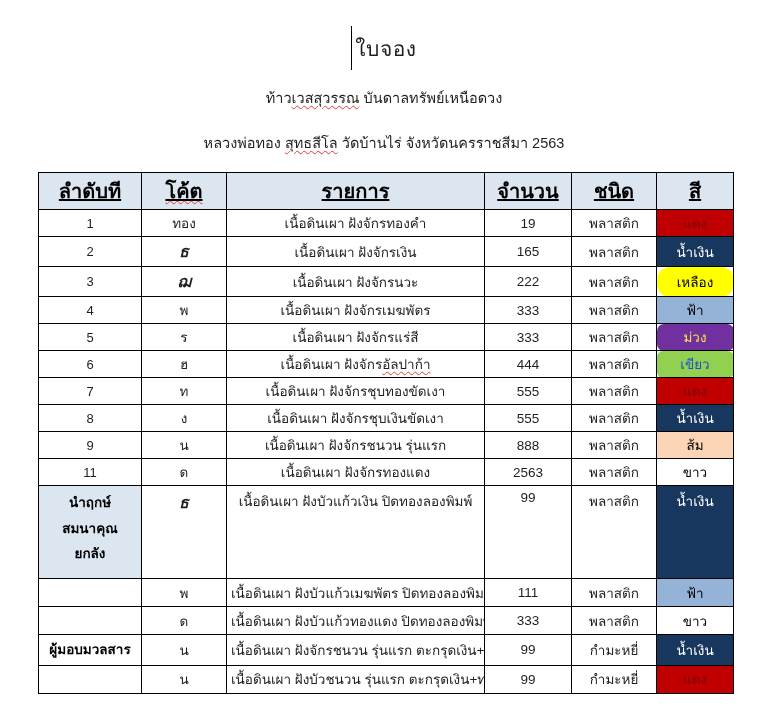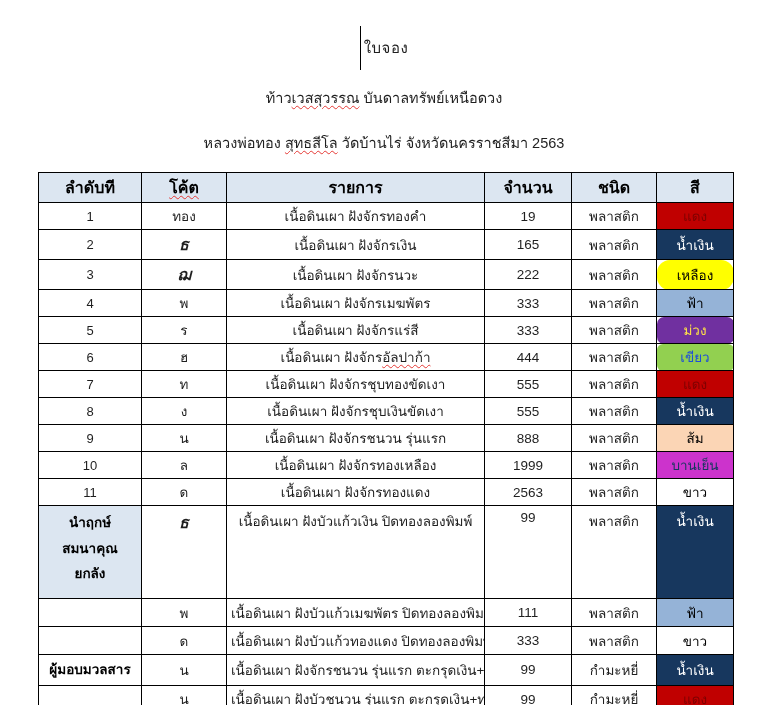--- a/index.html
+++ b/index.html
@@ -2,41 +2,41 @@
 <html><head>
 <meta charset="utf-8">
 <style>
   html,body{margin:0;padding:0;}
   body{
     width:768px;height:705px;background:#ffffff;position:relative;overflow:hidden;
     font-family:"Liberation Sans", sans-serif;color:#1f1f1f;
   }
   .title-wrap{display:flex;justify-content:center;align-items:center;padding-top:26px;height:44px;}
   .caret{width:1px;height:44px;background:#000;margin-right:3px;}
-  .doc-title{font-size:15px;letter-spacing:.5px;}
+  .doc-title{font-size:21px;letter-spacing:.5px;}
   .subtitle{text-align:center;font-size:14.5px;margin-top:0;}
   .sub1{margin-top:16px;}
   .sub2{margin-top:22px;}
   .sp{
     text-decoration-line:underline;
     text-decoration-style:wavy;
     text-decoration-color:#e53935;
     text-decoration-thickness:1px;
     text-underline-offset:2px;
   }
   table.booking{
     border-collapse:collapse;table-layout:fixed;
     margin:18px 0 0 38px;width:695px;font-size:13.5px;
   }
   table.booking td,table.booking th{
     border:1px solid #000;text-align:center;vertical-align:middle;
     padding:2px 4px;overflow:hidden;white-space:nowrap;
   }
   table.booking th{
-    background:#DCE6F1;font-weight:bold;height:25px;font-size:16px;color:#000;
+    background:#DCE6F1;font-weight:bold;height:25px;font-size:20px;color:#000;text-decoration:underline;
   }
   table.booking td{height:20px;}
   td.c-item{text-align:left;padding-left:6px;}
   td.c-no{font-size:13px;}
   td.lbl{font-weight:bold;font-size:13.5px;color:#000;white-space:normal;}
   td.lbl div{line-height:1.9;}
   td.c-code.fancy{font-family:"Liberation Serif", serif;font-style:italic;font-weight:bold;font-size:16px;}
   td.c-color{font-weight:normal;}
   tr.tall td{height:86px;vertical-align:top;padding-top:4px;}
   tr.r-mid td{height:23px;}
@@ -139,28 +139,20 @@
       </tr>
       <tr>
         <td class="c-no">9</td>
         <td class="c-code">น</td>
         <td class="c-item">เนื้อดินเผา ฝังจักรชนวน รุ่นแรก</td>
         <td>888</td>
         <td>พลาสติก</td>
         <td class="c-color" style="background: rgb(251, 213, 181); color: rgb(0, 0, 0);">ส้ม</td>
       </tr>
       <tr>
-        <td class="c-no">10</td>
-        <td class="c-code">ล</td>
-        <td class="c-item">เนื้อดินเผา ฝังจักรทองเหลือง</td>
-        <td>1999</td>
-        <td>พลาสติก</td>
-        <td class="c-color" style="background: rgb(204, 51, 204); color: rgb(23, 55, 94);">บานเย็น</td>
-      </tr>
-      <tr>
         <td class="c-no">11</td>
         <td class="c-code">ด</td>
         <td class="c-item">เนื้อดินเผา ฝังจักรทองแดง</td>
         <td>2563</td>
         <td>พลาสติก</td>
         <td class="c-color" style="background: rgb(255, 255, 255); color: rgb(0, 0, 0);">ขาว</td>
       </tr>
       <tr class="tall">
         <td class="c-no lbl" style="background: rgb(220, 230, 241);">
           <div>นำฤกษ์</div>

